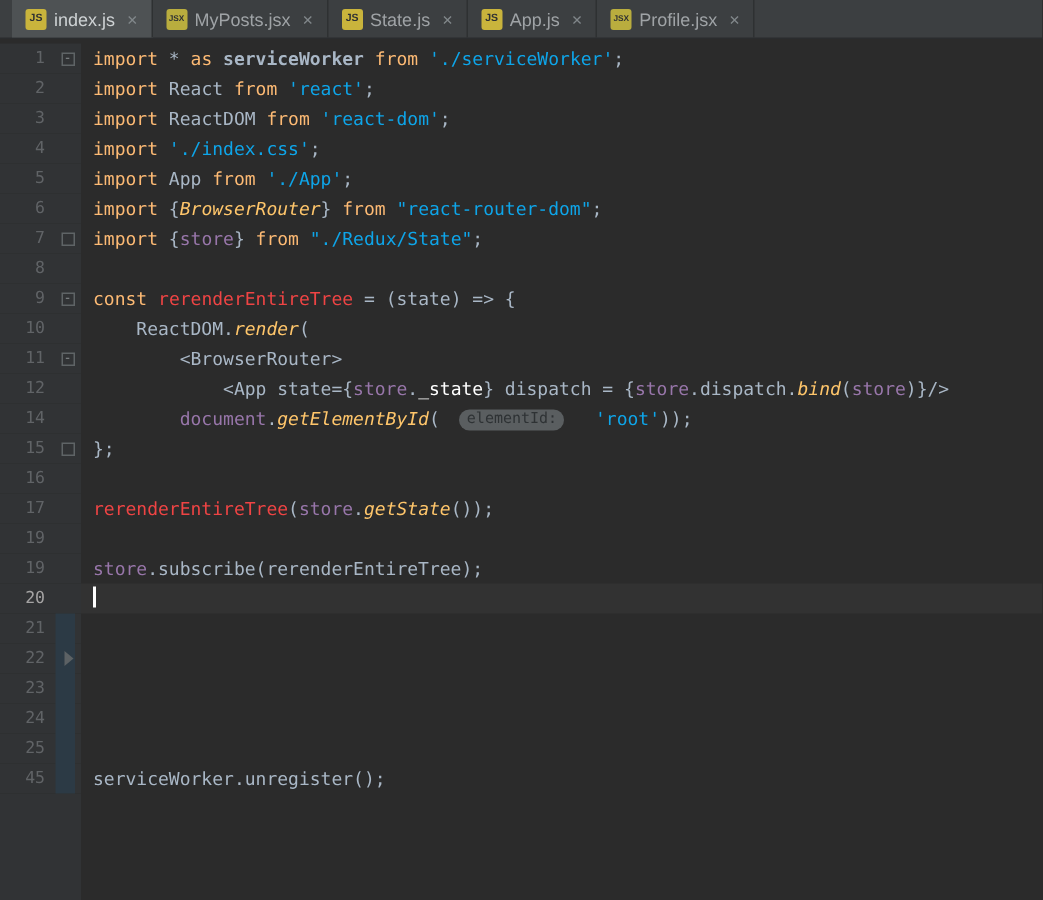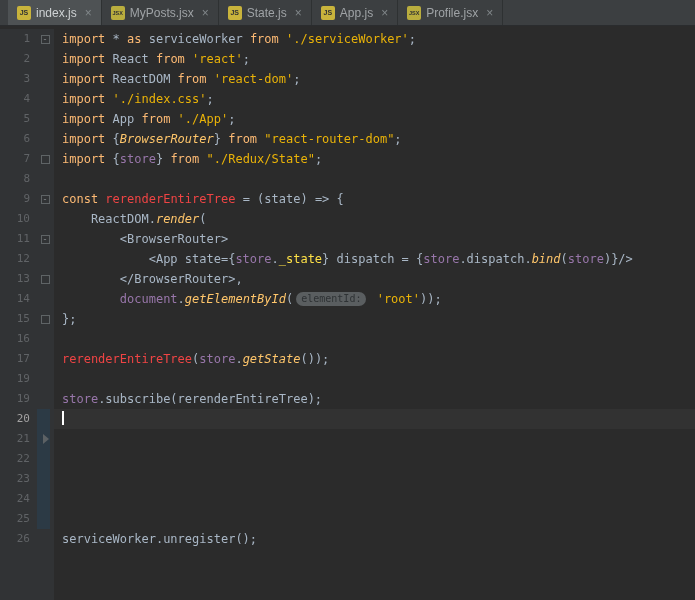--- a/index.html
+++ b/index.html
@@ -28,30 +28,30 @@
   .fold{width:18px;background:#313335;flex:none;display:flex;align-items:center;justify-content:center}
   .fold-box{width:9px;height:9px;border:1px solid #5f6466;color:#85898c;font-size:9px;
             line-height:6px;text-align:center}
   .code{flex:1;padding-left:8px;font-size:12px;line-height:20px;white-space:pre;color:#a9b7c6}
   .line.current .code{background:#323232}
   .line.current .ln{color:#a4a3a3}
   .filler{flex:1;display:flex}
 
   
   .kw{color:#fdba74}
-  .str{color:#eab308}
+  .str{color:#0ea5e9}
   .def{color:#a9b7c6}
   .fn{color:#ef4444}
   .fni{color:#ffc66b;font-style:italic}
   .glb{color:#9876aa;}
-  .fld{color:#fde047}
-  .boldid{font-weight:normal;color:#a9b7c6}
+  .fld{color:#ffffff}
+  .boldid{font-weight:bold;color:#a9b7c6}
 
   .hint-chip{display:inline-block;background:#5a5e60;color:#2e3234;border-radius:7px;
-             font-size:10px;line-height:14px;padding:0 5px;margin:0 3px;vertical-align:1px;
+             font-size:10px;line-height:14px;padding:0 5px;margin:0 13px;vertical-align:1px;
              font-family:"DejaVu Sans Mono",monospace}
   .caret{display:inline-block;width:2px;height:14px;background:#ffffff;vertical-align:-2px}
 
   
   .gutter-band{position:absolute;left:37px;top:409px;width:13px;height:120px;background:#2c3a45}
   .gutter-arrow{position:absolute;left:43px;top:434px;width:0;height:0;
                 border-left:6px solid #5c6164;border-top:5px solid transparent;
                 border-bottom:5px solid transparent}
 </style>
 </head>
@@ -151,27 +151,20 @@
             <span class="fold-box">-</span>
           </span>
           <span class="code"><span class="def">        &lt;BrowserRouter&gt;</span></span>
         </div>
         <div class="line">
           <span class="ln">12</span>
           <span class="fold"></span>
           <span class="code"><span class="def">            &lt;App state={</span><span class="glb">store</span><span class="def">.</span><span class="fld">_state</span><span class="def">} dispatch = {</span><span class="glb">store</span><span class="def">.dispatch.</span><span class="fni">bind</span><span class="def">(</span><span class="glb">store</span><span class="def">)}/&gt;</span></span>
         </div>
         <div class="line">
-          <span class="ln">13</span>
-          <span class="fold">
-            <span class="fold-box"></span>
-          </span>
-          <span class="code"><span class="def">        &lt;/BrowserRouter&gt;,</span></span>
-        </div>
-        <div class="line">
           <span class="ln">14</span>
           <span class="fold"></span>
           <span class="code"><span class="def">        </span><span class="glb">document</span><span class="def">.</span><span class="fni">getElementById</span><span class="def">(</span><span class="hint-chip">elementId:</span><span class="str"> 'root'</span><span class="def">));</span></span>
         </div>
         <div class="line">
           <span class="ln">15</span>
           <span class="fold">
             <span class="fold-box"></span>
           </span>
           <span class="code"><span class="def">};</span></span>
@@ -220,21 +213,21 @@
           <span class="ln">24</span>
           <span class="fold"></span>
           <span class="code"></span>
         </div>
         <div class="line">
           <span class="ln">25</span>
           <span class="fold"></span>
           <span class="code"></span>
         </div>
         <div class="line">
-          <span class="ln">26</span>
+          <span class="ln">45</span>
           <span class="fold"></span>
           <span class="code"><span class="def">serviceWorker.unregister();</span></span>
         </div>
       </div>
     <div class="filler">
       <div class="ln"></div>
       <div class="fold"></div>
       <div class="code"></div>
     </div>
   </div>

